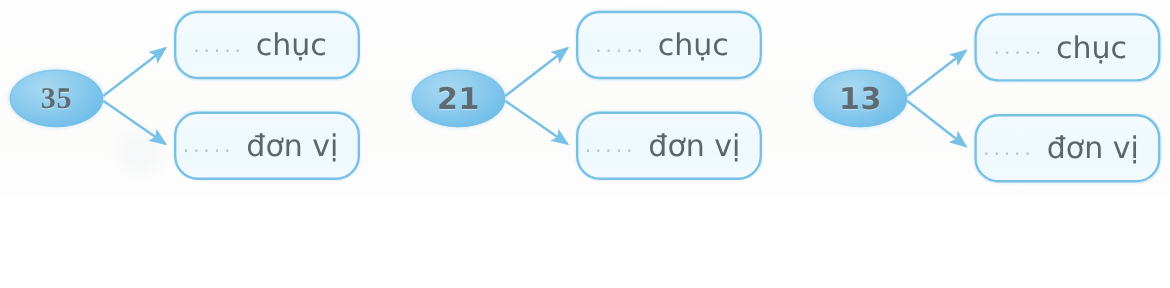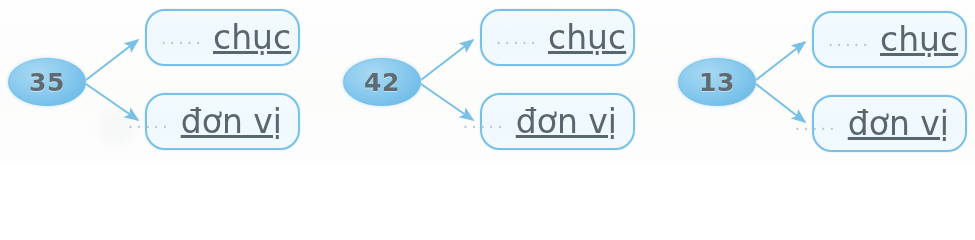--- a/index.html
+++ b/index.html
@@ -79,26 +79,25 @@
   }
   .label-box .dots {
     font-size: 17px;
     color: #b9c6ce;
     letter-spacing: 3.2px;
     margin-right: 9px;
     white-space: nowrap;
     user-select: none;
   }
   .label-box .word {
-    font-size: 33px;
+    font-size: 25px;
     color: #5a666d;
     white-space: nowrap;
     line-height: 1;
     user-select: none;
-    text-decoration: underline;
   }
   .label-box.ones {
     justify-content: flex-end;
     padding-right: 16px;
   }
   .label-box.ones .dots { margin-right: 10px; }
 </style>
 </head>
 <body>
 
@@ -108,21 +107,21 @@
   <svg class="arrow-layer" viewBox="0 0 330 163">
     <defs>
       <marker id="ah1" markerWidth="9" markerHeight="9" refX="6.4" refY="3.1" orient="auto" markerUnits="strokeWidth">
         <path d="M0,0.2 L7.2,3.1 L0,6.0 L1.5,3.1 Z" fill="#79c0e6"></path>
       </marker>
     </defs>
     <line x1="86" y1="80" x2="138" y2="40" stroke="#79c0e6" stroke-width="2.1" marker-end="url(#ah1)"></line>
     <line x1="86" y1="84" x2="138" y2="120" stroke="#79c0e6" stroke-width="2.1" marker-end="url(#ah1)"></line>
   </svg>
 
-  <div class="num-ellipse" style="left:8px; top:58px;">
+  <div class="num-ellipse" style="left:8px; top:58px;font-family:Liberation Serif, serif;">
     <span class="num-text">35</span>
   </div>
 
   <div class="label-box tens" style="left:145px; top:9px;">
     <span class="dots">.....</span>
     <span class="word">chục</span>
   </div>
 
   <div class="label-box ones" style="left:145px; top:93px;">
     <span class="dots">.....</span>
@@ -135,21 +134,21 @@
     <defs>
       <marker id="ah2" markerWidth="9" markerHeight="9" refX="6.4" refY="3.1" orient="auto" markerUnits="strokeWidth">
         <path d="M0,0.2 L7.2,3.1 L0,6.0 L1.5,3.1 Z" fill="#79c0e6"></path>
       </marker>
     </defs>
     <line x1="86" y1="80" x2="138" y2="40" stroke="#79c0e6" stroke-width="2.1" marker-end="url(#ah2)"></line>
     <line x1="86" y1="84" x2="138" y2="120" stroke="#79c0e6" stroke-width="2.1" marker-end="url(#ah2)"></line>
   </svg>
 
   <div class="num-ellipse" style="left:8px; top:58px;">
-    <span class="num-text">42</span>
+    <span class="num-text">21</span>
   </div>
 
   <div class="label-box tens" style="left:145px; top:9px;">
     <span class="dots">.....</span>
     <span class="word">chục</span>
   </div>
 
   <div class="label-box ones" style="left:145px; top:93px;">
     <span class="dots">.....</span>
     <span class="word">đơn vị</span>

